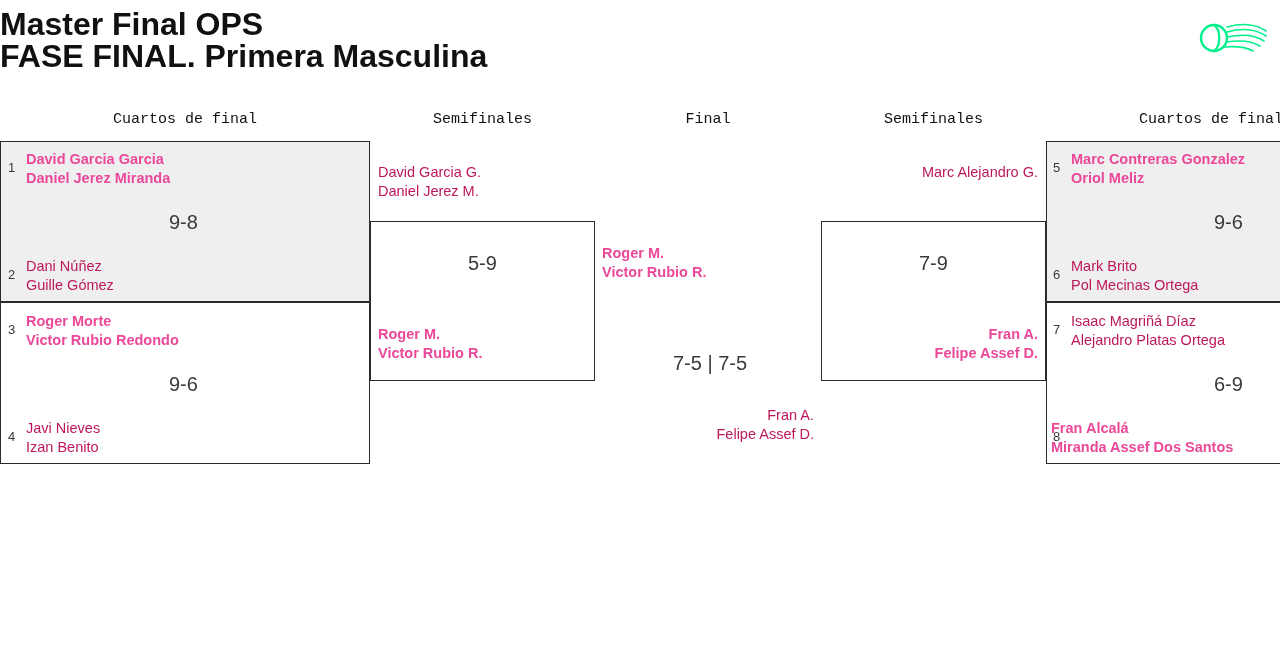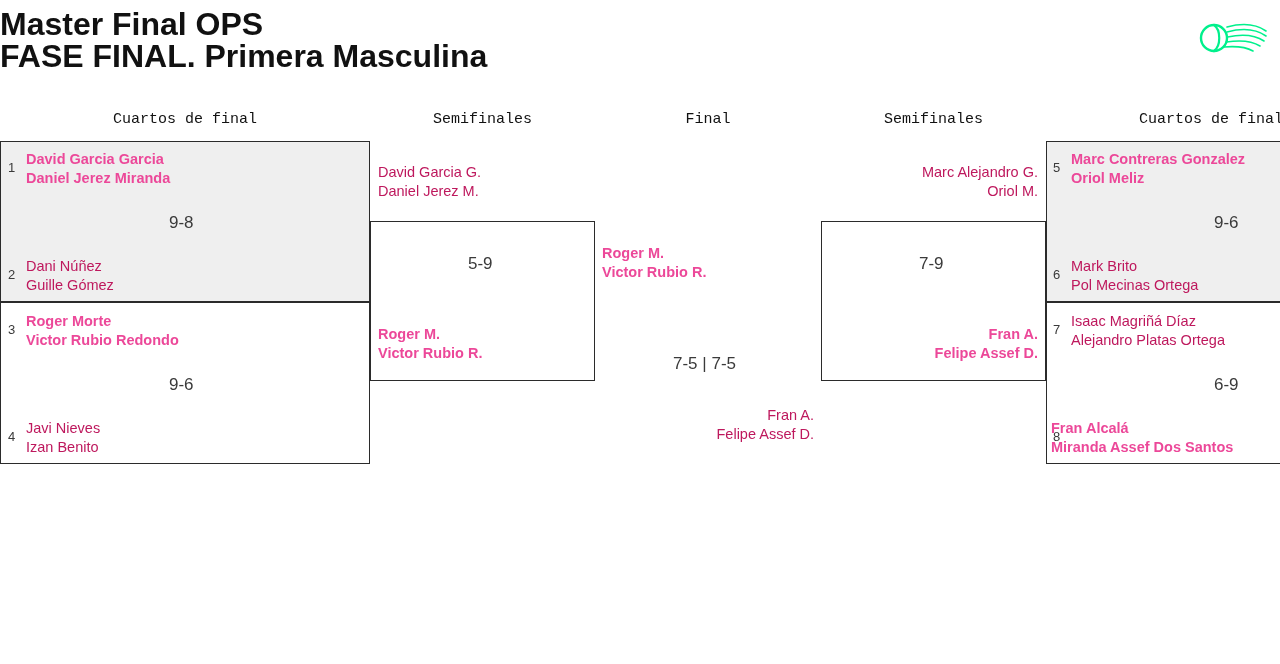--- a/index.html
+++ b/index.html
@@ -77,21 +77,21 @@
   .seed {
     position: absolute;
     font-size: 13px;
     line-height: 16px;
     color: #3a3a3a;
     font-weight: 400;
   }
 
   .score {
     position: absolute;
-    font-size: 17px;
+    font-size: 20px;
     line-height: 19px;
     color: #3a3a3a;
     white-space: nowrap;
     font-weight: 400;
   }
 </style>
 </head>
 <body>
 
 <div id="title-block">
@@ -172,21 +172,20 @@
 
 <div class="score" style="left:673px; top:354px;text-align:center;">7-5 | 7-5</div>
 
 <div class="pair lose align-right" style="left:514px; top:406px; width:300px;">
   <span class="nm">Fran A.</span>
   <span class="nm">Felipe Assef D.</span>
 </div>
 
 <div class="pair lose align-right" style="left:738px; top:163px; width:300px;">
   <span class="nm">Marc Alejandro G.</span>
-  <span class="nm">Oriol M.</span>
 </div>
 
 <div class="box" style="left:821px; top:221px; width:225px; height:160px;"></div>
 
 <div class="score" style="left:919px; top:254px;">7-9</div>
 
 <div class="pair win align-right" style="left:738px; top:325px; width:300px;">
   <span class="nm">Fran A.</span>
   <span class="nm">Felipe Assef D.</span>
 </div>

